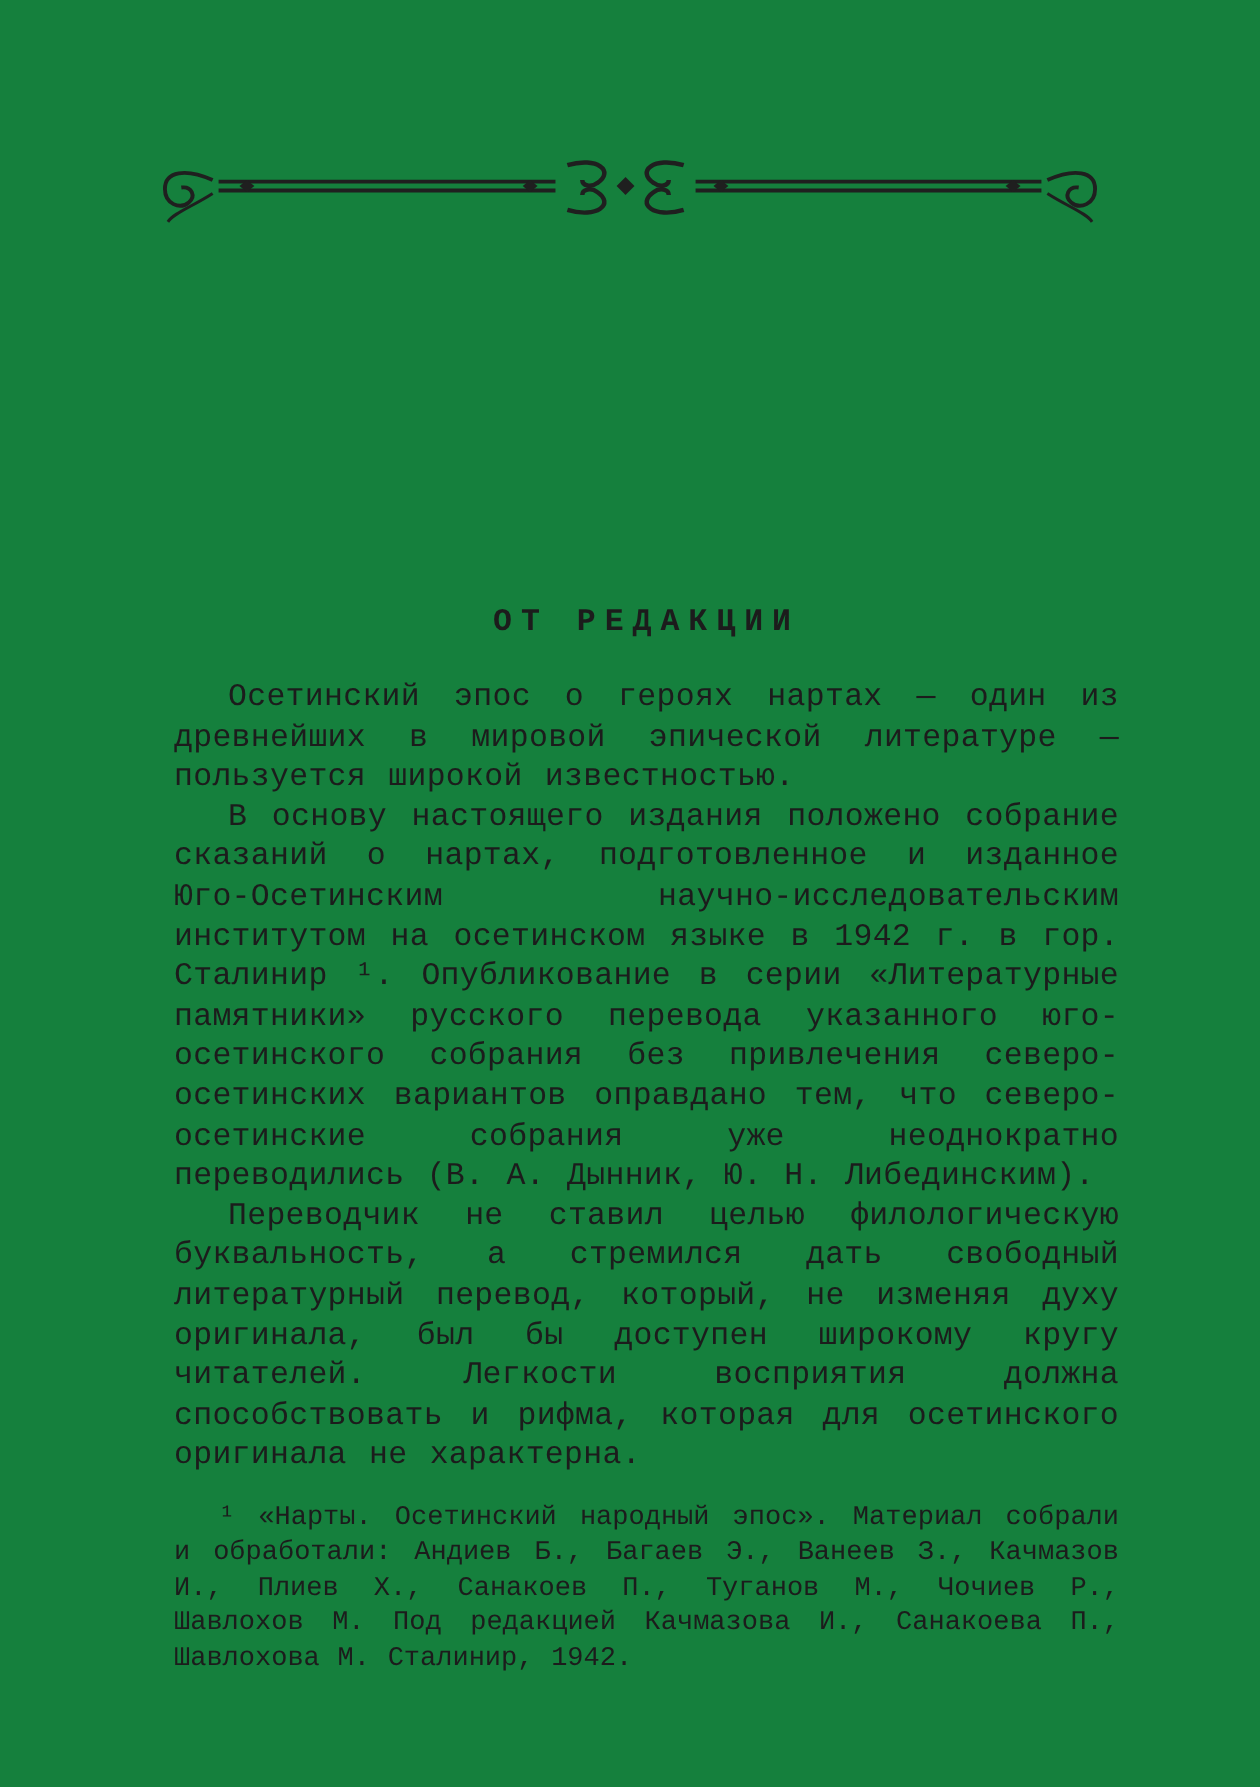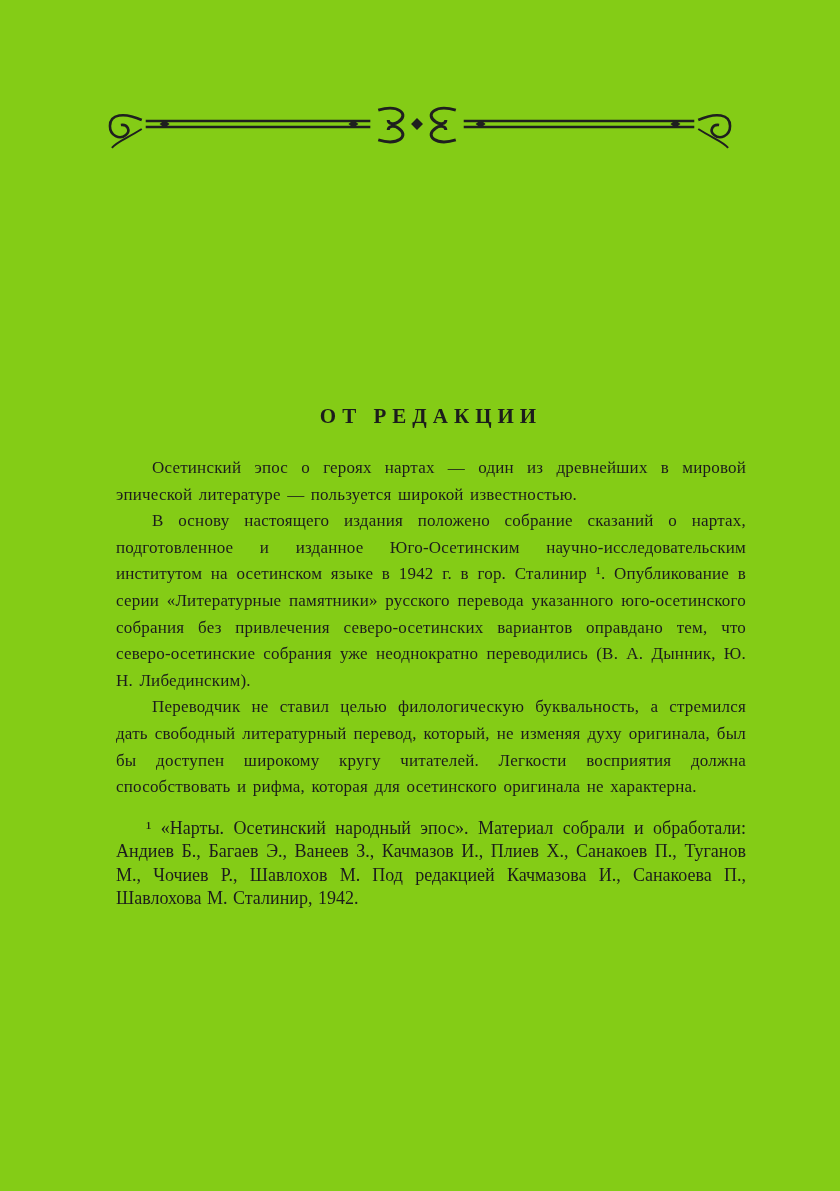--- a/index.html
+++ b/index.html
@@ -4,23 +4,23 @@
 <style>
   html, body {
     margin: 0;
     padding: 0;
     background: #ffffff;
   }
   .page {
     position: relative;
     width: 840px;
     height: 1191px;
-    background: #84cc16;
+    background: #15803d;
     color: #1c1c1c;
-    font-family: Liberation Serif, serif;
+    font-family: Liberation Mono, monospace;
     box-sizing: border-box;
     overflow: hidden;
   }
   .ornament-wrap {
     position: absolute;
     top: 98px;
     left: 102px;
     width: 636px;
     height: 60px;
   }
@@ -38,21 +38,21 @@
   .section-title {
     margin: 0 0 26px 0;
     text-align: center;
     font-size: 21px;
     font-weight: bold;
     letter-spacing: 6px;
     white-space: pre;
   }
   .body-paragraph {
     margin: 0;
-    font-size: 17px;
+    font-size: 21px;
     line-height: 26.6px;
     text-align: justify;
     text-indent: 36px;
     word-spacing: 2px;
     letter-spacing: 0.2px;
   }
   .footnote {
     margin-top: 16px;
     font-size: 18px;
     line-height: 23.5px;

